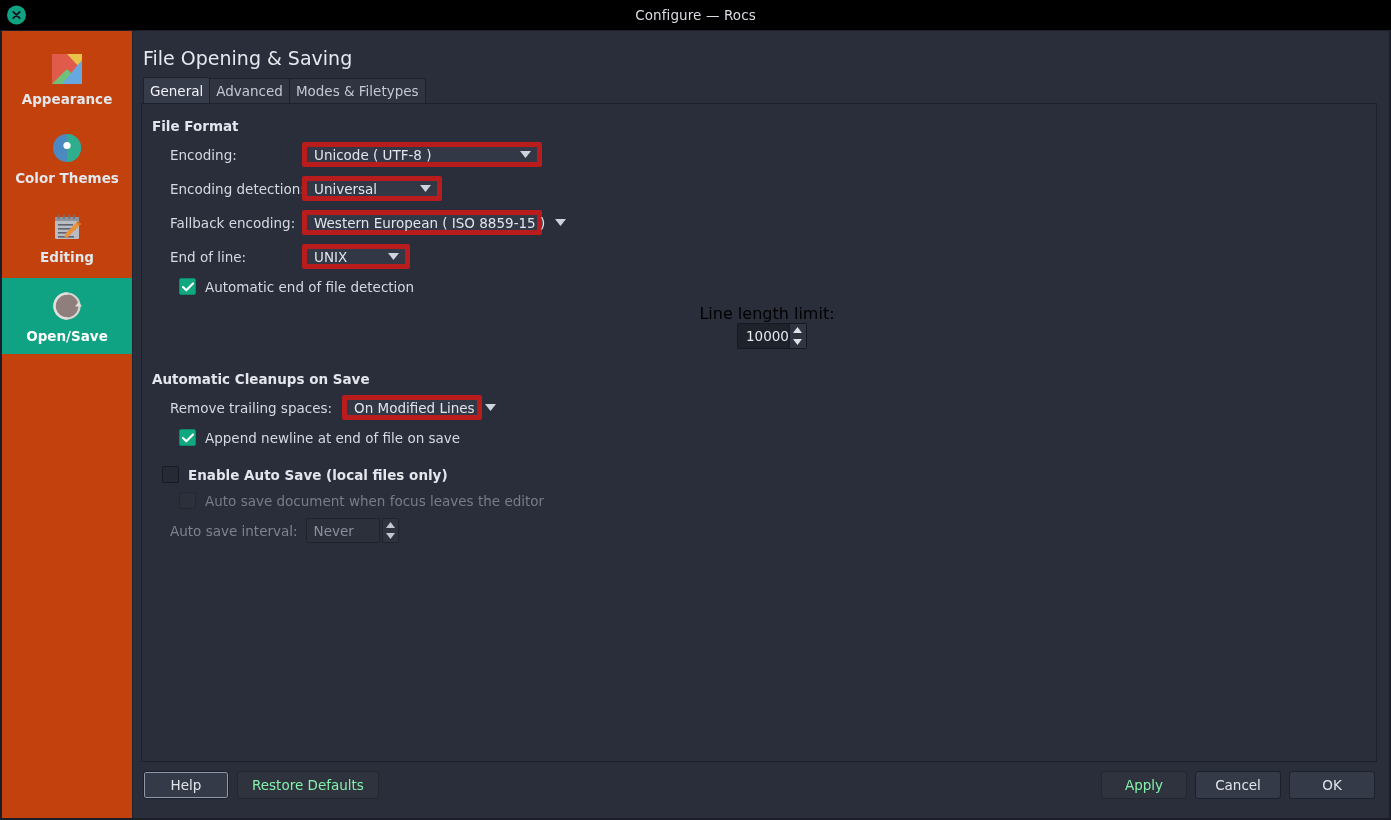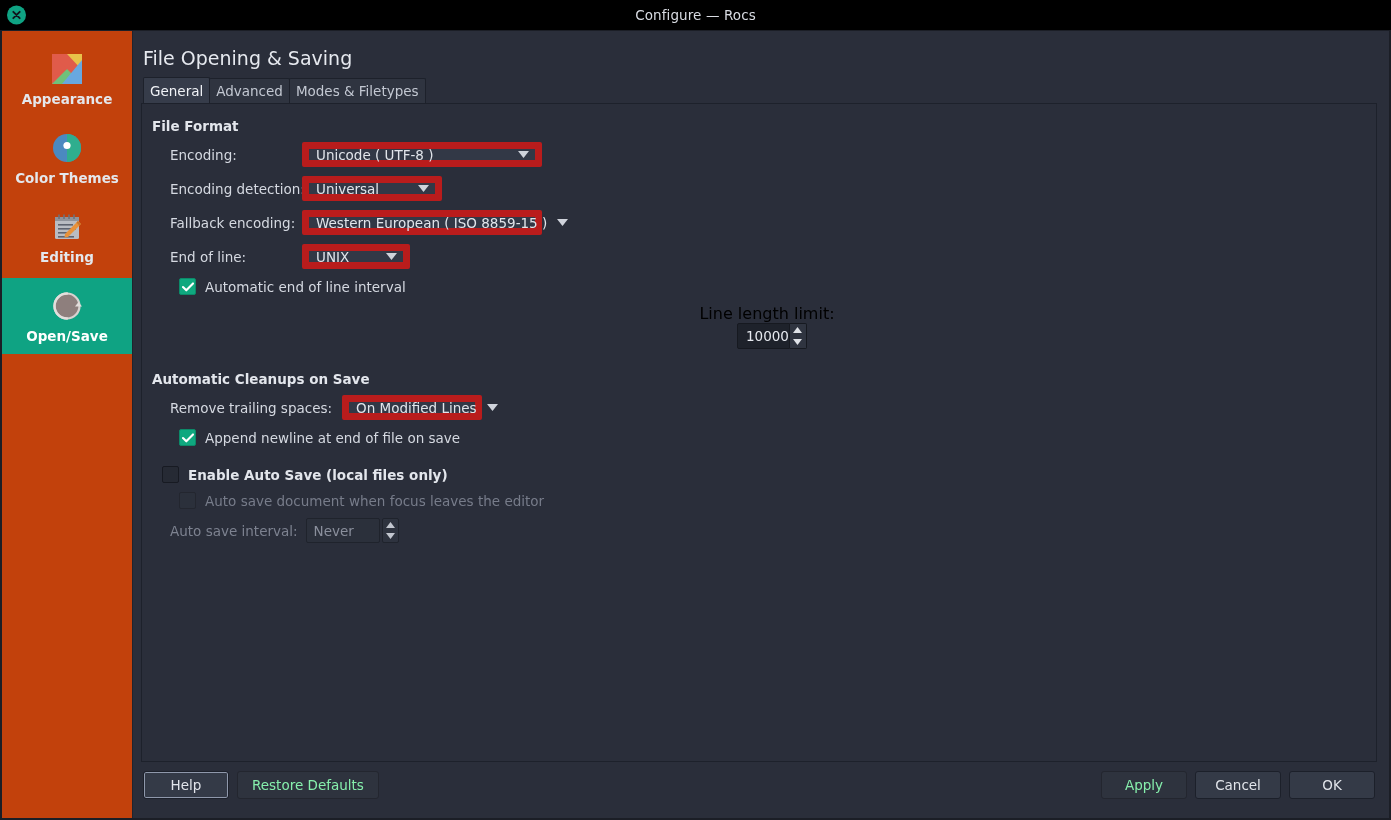--- a/index.html
+++ b/index.html
@@ -178,21 +178,21 @@
     font-family: "DejaVu Sans", sans-serif;
     white-space: nowrap;
   }
   .row .lab.fixed { width: 132px; }
   .row .lab.dim { color: #7d8290; }
 
   
   .combo {
     height: 25px;
     background: #323846;
-    border: 7px solid #b91c1c;
+    border: 5px solid #b91c1c;
     border-radius: 2px;
     display: inline-flex;
     align-items: center;
     padding: 0 4px 0 7px;
     cursor: pointer;
     gap: 10px;
   }
   .combo .ctext {
     font-size: 13.5px;
     color: #e2e5eb;
@@ -459,21 +459,21 @@
             </span>
           </div>
         </div>
 
         <div class="chkrow">
           <span class="box checked">
             <svg width="12" height="10" viewBox="0 0 12 10">
                 <path d="M1 5 L4.3 8.3 L11 1.4" fill="none" stroke="#ffffff" stroke-width="2.1" stroke-linecap="round" stroke-linejoin="round"></path>
               </svg>
           </span>
-          <span class="chklabel">Automatic end of line interval</span>
+          <span class="chklabel">Automatic end of file detection</span>
         </div>
 
 
         <div class="linerow">
           <span class="lab">Line length limit:</span>
           <div class="spinwrap">
             <div class="textfield">10000</div>
             <div class="spinbtns">
               <div>
                 <svg width="9" height="6" viewBox="0 0 9 6">

